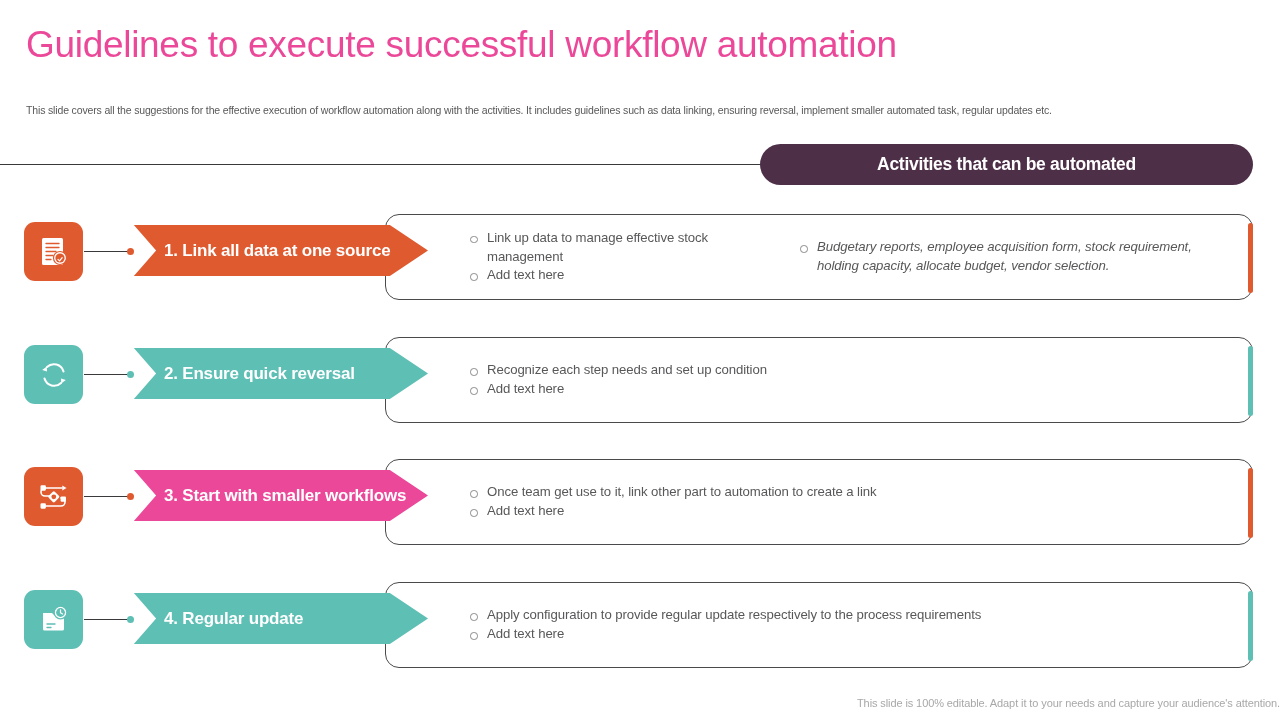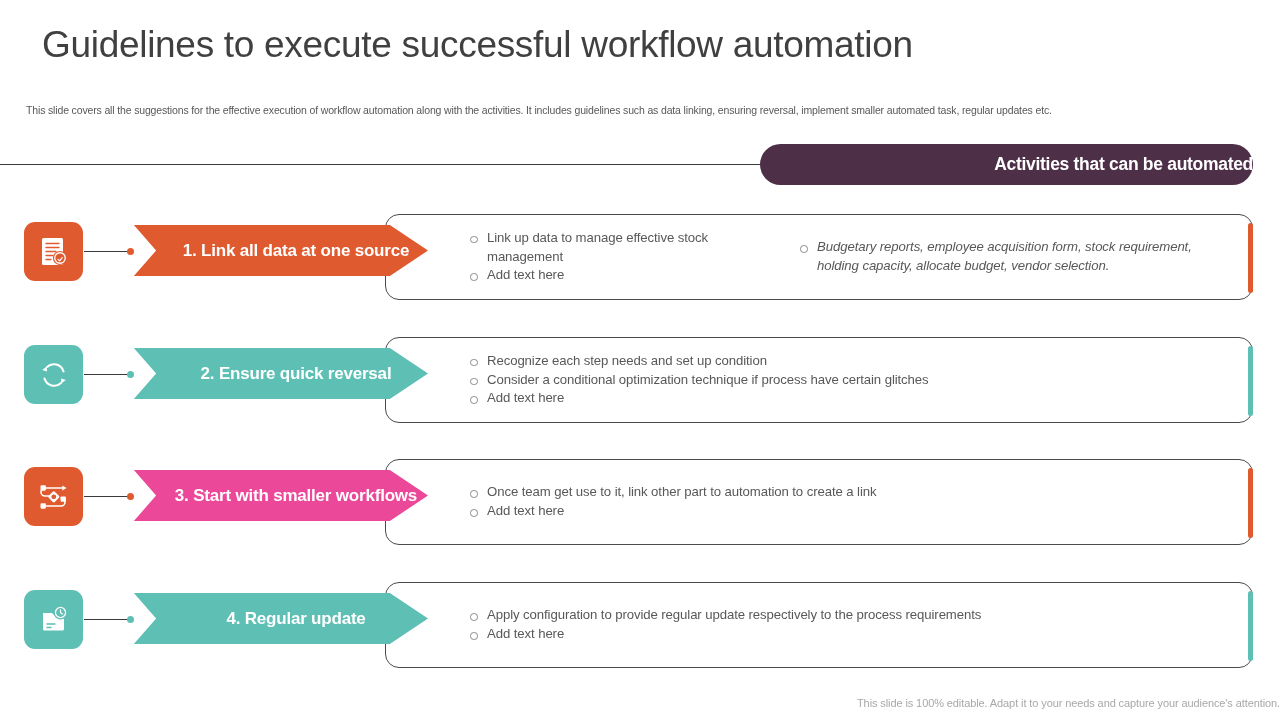--- a/index.html
+++ b/index.html
@@ -7,39 +7,39 @@
     width: 1280px; height: 720px;
     background: #ffffff;
     font-family: "Liberation Sans", sans-serif;
     overflow: hidden;
   }
   .slide { position: relative; width: 1280px; height: 720px; background: #fff; }
 
   
   .page-title {
     position: absolute; left: 26px; top: 22px;
-    font-size: 37px; font-weight: 400; color: #404040;
-    letter-spacing: -0.3px; line-height: 46px; white-space: nowrap; margin-left: 16px;
+    font-size: 37px; font-weight: 400; color: #ec4899;
+    letter-spacing: -0.3px; line-height: 46px; white-space: nowrap;
   }
   .page-subtitle {
     position: absolute; left: 26px; top: 79px; width: 1222px;
     font-size: 10.5px; color: #58585a; line-height: 15px;
     letter-spacing: -0.15px; white-space: nowrap; margin-top: 24px;
   }
 
   
   .divider {
     position: absolute; left: 0px; top: 164px; width: 775px;
     height: 1px; background: #3a3a3c;
   }
   .banner {
     position: absolute; left: 760px; top: 144px;
     width: 493px; height: 41px;
     background: #4d2f48; border-radius: 21px;
-    display: flex; align-items: center; justify-content: flex-end;
+    display: flex; align-items: center; justify-content: center;
   }
   .banner-label {
     color: #ffffff; font-size: 17.5px; font-weight: 700;
     letter-spacing: -0.3px;
   }
 
   
   .row { position: absolute; left: 0; width: 1280px; }
   .row-1 { top: 207px; height: 100px; }
   .row-2 { top: 330px; height: 100px; }
@@ -77,21 +77,20 @@
   }
 
   
   .arrow {
     position: absolute; left: 110px; top: 18px;
     width: 318px; height: 51px;
     clip-path: polygon(0 0, 7.5% 0, 14.5% 50%, 7.5% 100%, 0 100%,
                        88% 100%, 100% 50%, 88% 0);
     display: flex; align-items: center;
     z-index: 3;
-    justify-content: center;
   }
   .arrow-label {
     color: #ffffff; font-size: 17px; font-weight: 700;
     letter-spacing: -0.2px; margin-left: 54px; white-space: nowrap;
   }
 
   
   .bullets {
     position: absolute; top: 0; height: 100%;
     display: flex; flex-direction: column; justify-content: center;
@@ -189,21 +188,20 @@
     <div class="card">
       <div class="card-accent" style="background:#5ebfb5"></div>
     </div>
 
     <div class="arrow" style="background:#5ebfb5">
       <span class="arrow-label">2. Ensure quick reversal</span>
     </div>
 
     <div class="bullets wide">
       <div class="bullet">Recognize each step needs and set up condition</div>
-      <div class="bullet">Consider a conditional optimization technique if process have certain glitches</div>
       <div class="bullet">Add text here</div>
     </div>
   </div>
 
   <div class="row row-3">
     <div class="icon-tile" style="background:#e05a30">
       <span>
         <svg width="34" height="32" viewBox="0 0 34 32">
           <g fill="none" stroke="#ffffff" stroke-width="1.6" stroke-linecap="round">
             <path d="M8 7 H25"></path>

